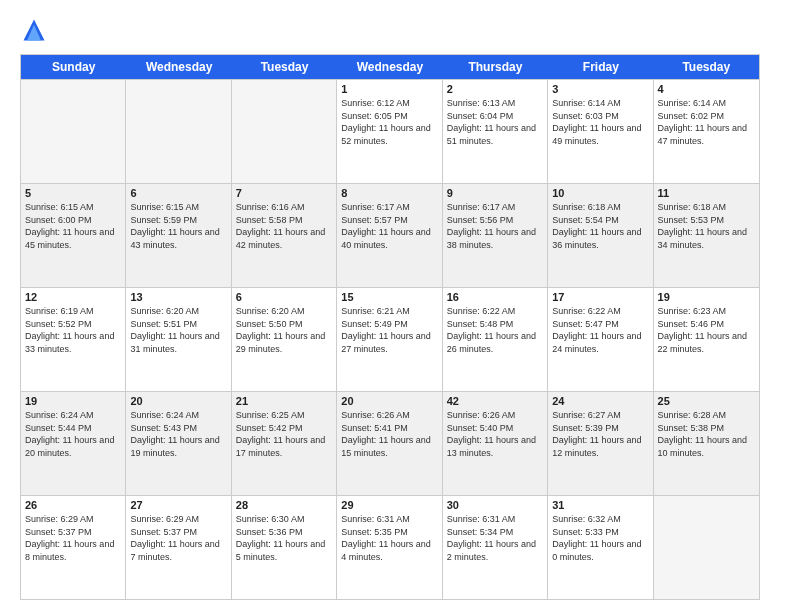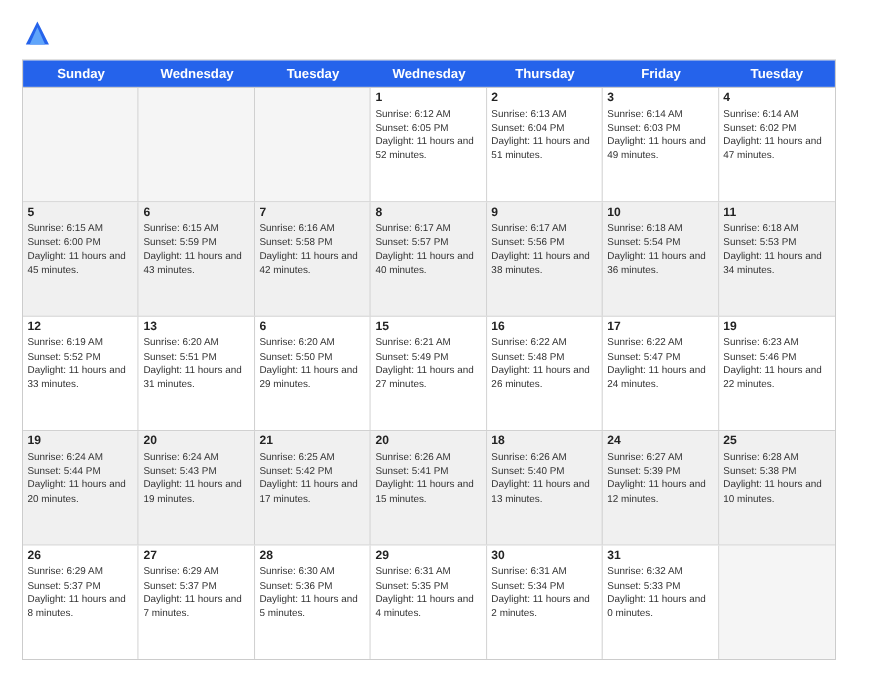--- a/index.html
+++ b/index.html
@@ -233,21 +233,21 @@
           </div>
           <div class="cal-cell shaded">
             <div class="day-number">21</div>
             <div class="cell-info">Sunrise: 6:25 AM<br>Sunset: 5:42 PM<br>Daylight: 11 hours and 17 minutes.</div>
           </div>
           <div class="cal-cell shaded">
             <div class="day-number">20</div>
             <div class="cell-info">Sunrise: 6:26 AM<br>Sunset: 5:41 PM<br>Daylight: 11 hours and 15 minutes.</div>
           </div>
           <div class="cal-cell shaded">
-            <div class="day-number">18</div>
+            <div class="day-number">42</div>
             <div class="cell-info">Sunrise: 6:26 AM<br>Sunset: 5:40 PM<br>Daylight: 11 hours and 13 minutes.</div>
           </div>
           <div class="cal-cell shaded">
             <div class="day-number">24</div>
             <div class="cell-info">Sunrise: 6:27 AM<br>Sunset: 5:39 PM<br>Daylight: 11 hours and 12 minutes.</div>
           </div>
           <div class="cal-cell shaded">
             <div class="day-number">25</div>
             <div class="cell-info">Sunrise: 6:28 AM<br>Sunset: 5:38 PM<br>Daylight: 11 hours and 10 minutes.</div>
           </div>

